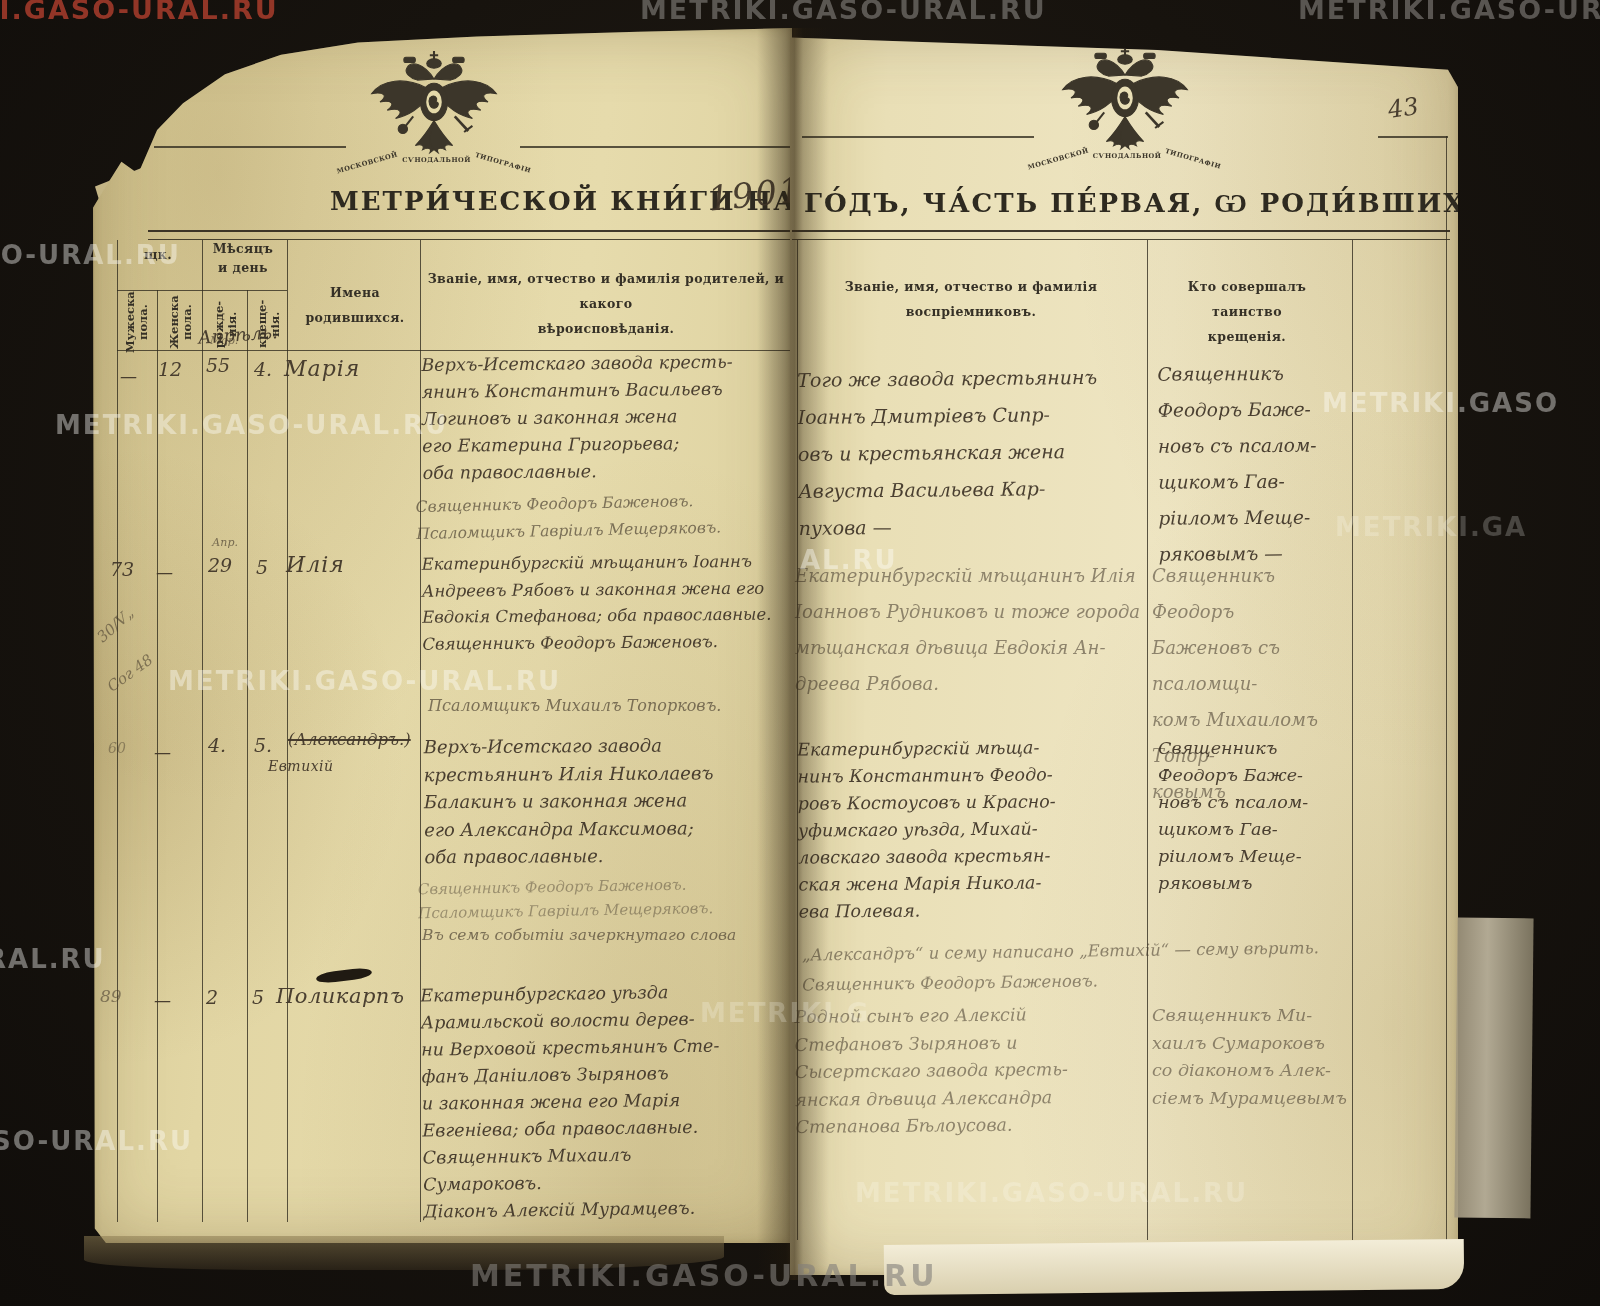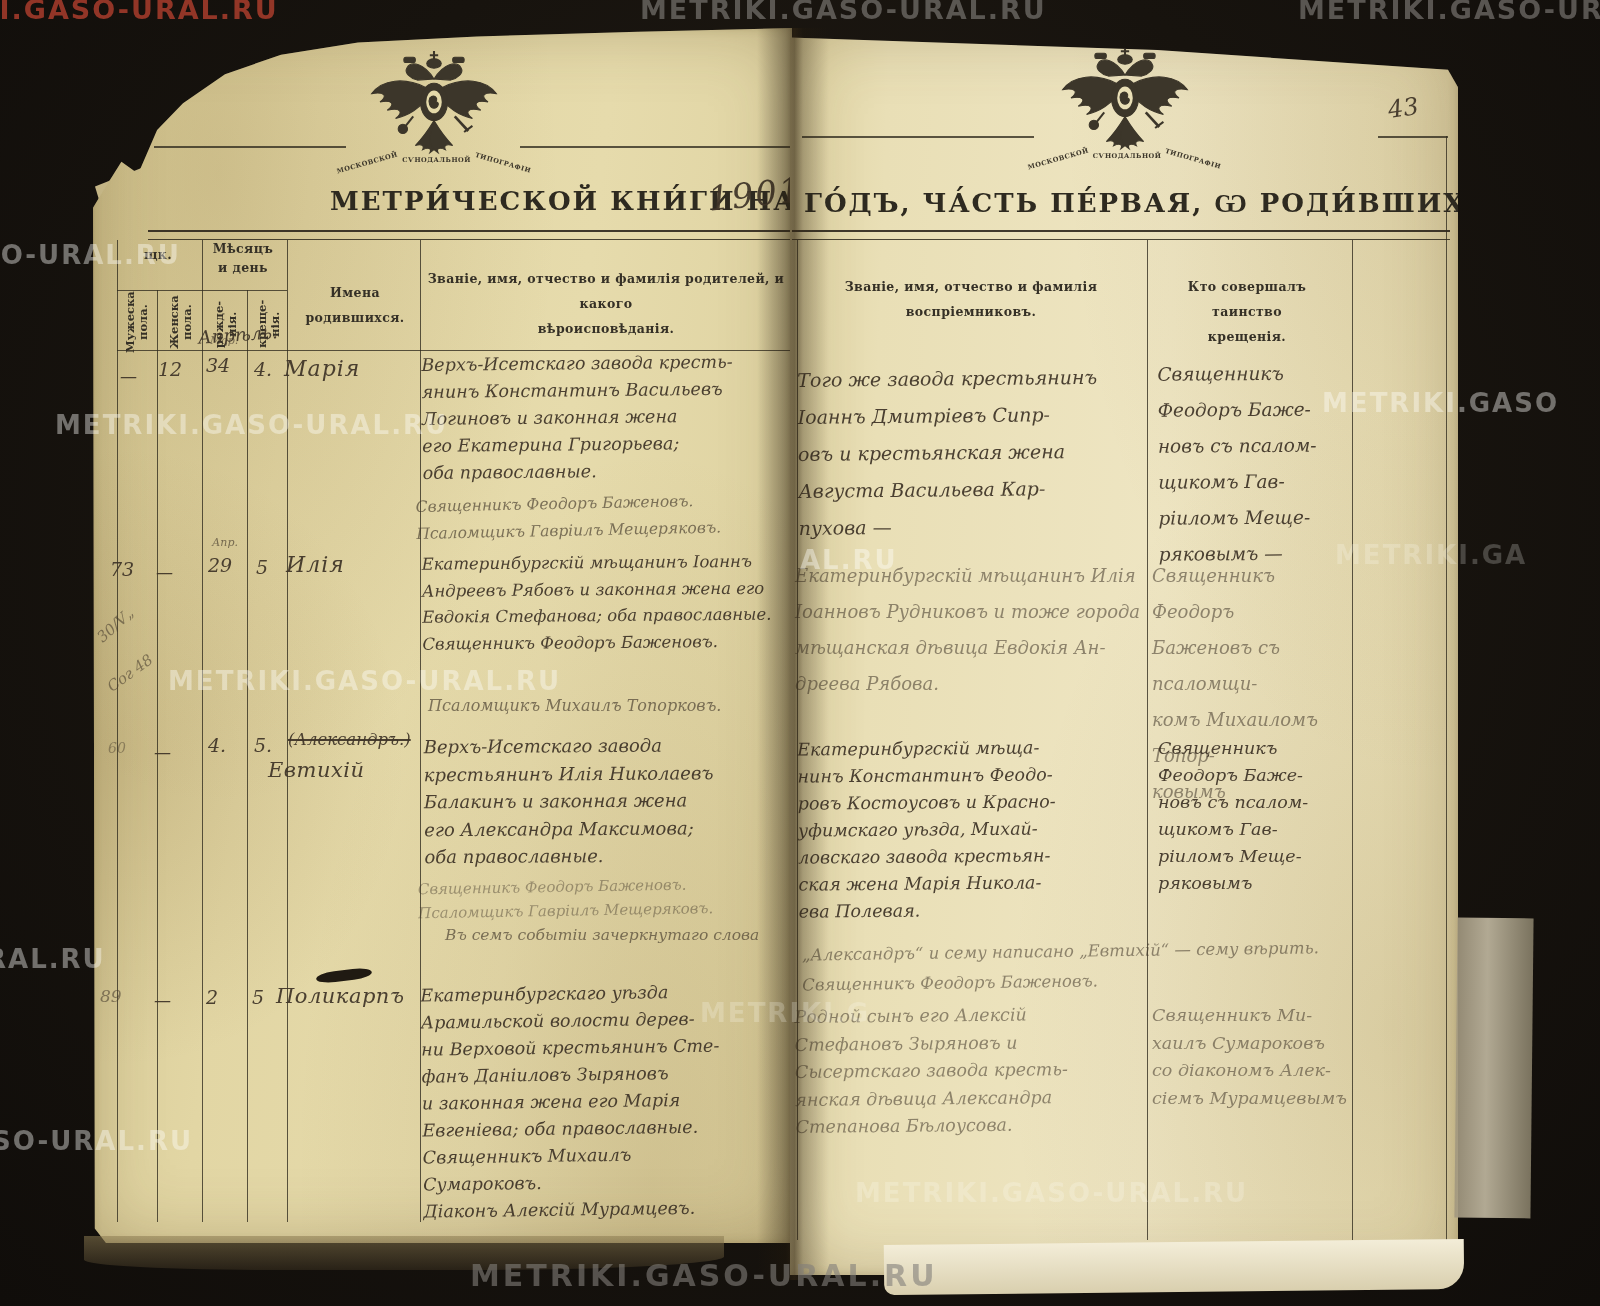--- a/index.html
+++ b/index.html
@@ -135,21 +135,21 @@
     <div class="print colhead" style="left:200px;top:252px;width:126px;">Имена родившихся.</div>
     <div class="print colhead" style="left:335px;top:238px;width:358px;">Званіе, имя, отчество и фамилія родителей, и какого
 вѣроисповѣданія.</div>
 
     <div class="hw" style="left:106px;top:296px;font-size:18px;transform:rotate(-4deg);">Апрѣль.</div>
 
     <div>
       <div class="hw" style="left:28px;top:338px;font-size:17px;">—</div>
       <div class="hw" style="left:66px;top:330px;font-size:19px;">12</div>
       <div class="hw faded" style="left:118px;top:306px;font-size:11px;">Мар.</div>
-      <div class="hw" style="left:114px;top:326px;font-size:19px;">34</div>
+      <div class="hw" style="left:114px;top:326px;font-size:19px;">55</div>
       <div class="hw" style="left:162px;top:330px;font-size:19px;">4.</div>
       <div class="hw" style="left:192px;top:328px;font-size:22px;letter-spacing:1px;">Марія</div>
       <div class="hw pre" style="left:330px;top:322px;width:366px;font-size:17.5px;line-height:27px;transform:rotate(-.6deg);">Верхъ-Исетскаго завода кресть-
 янинъ Константинъ Васильевъ
 Логиновъ и законная жена
 его Екатерина Григорьева;
 оба православные.</div>
       <div class="hw pre faded" style="left:324px;top:462px;width:372px;font-size:15.5px;line-height:27px;transform:rotate(-1.2deg);">Священникъ Феодоръ Баженовъ.
 Псаломщикъ Гавріилъ Мещеряковъ.</div>
     </div>
@@ -169,29 +169,29 @@
 Священникъ Феодоръ Баженовъ.</div>
       <div class="hw faded" style="left:336px;top:668px;font-size:16px;">Псаломщикъ Михаилъ Топорковъ.</div>
     </div>
 
     <div>
       <div class="hw faded2" style="left:16px;top:712px;font-size:14px;">60</div>
       <div class="hw" style="left:62px;top:714px;font-size:17px;">—</div>
       <div class="hw" style="left:116px;top:706px;font-size:19px;">4.</div>
       <div class="hw" style="left:162px;top:706px;font-size:19px;">5.</div>
       <div class="hw struck" style="left:196px;top:702px;font-size:16.5px;">(Александръ.)</div>
-      <div class="hw" style="left:176px;top:730px;font-size:21px;letter-spacing:.5px;">Евтихій</div>
+      <div class="hw" style="left:176px;top:730px;font-size:14px;letter-spacing:.5px;">Евтихій</div>
       <div class="hw pre" style="left:332px;top:704px;width:362px;font-size:18px;line-height:27.5px;transform:rotate(-.4deg);">Верхъ-Исетскаго завода
 крестьянинъ Илія Николаевъ
 Балакинъ и законная жена
 его Александра Максимова;
 оба православные.</div>
       <div class="hw pre faded2" style="left:326px;top:846px;width:372px;font-size:15px;line-height:24px;transform:rotate(-1deg);">Священникъ Феодоръ Баженовъ.
 Псаломщикъ Гавріилъ Мещеряковъ.</div>
-      <div class="hw faded" style="left:330px;top:898px;font-size:15.5px;padding-left:23px;">Въ семъ событіи зачеркнутаго слова</div>
+      <div class="hw faded" style="left:330px;top:898px;font-size:15.5px;">Въ семъ событіи зачеркнутаго слова</div>
     </div>
 
     <div>
       <div class="hw faded3" style="left:8px;top:958px;font-size:17px;">89</div>
       <div class="hw" style="left:62px;top:962px;font-size:17px;">—</div>
       <div class="hw" style="left:114px;top:958px;font-size:19px;">2</div>
       <div class="hw" style="left:160px;top:958px;font-size:19px;">5</div>
       <div class="blot" style="left:224px;top:942px;width:56px;height:11px;transform:rotate(-7deg);"></div>
       <div class="hw" style="left:184px;top:956px;font-size:21px;letter-spacing:.5px;">Поликарпъ</div>
       <div class="hw pre" style="left:330px;top:952px;width:370px;font-size:17.5px;line-height:27px;transform:rotate(-.8deg);">Екатеринбургскаго уѣзда
@@ -318,21 +318,21 @@
   <div class="edge-right"></div>
   <div class="bottom-curl"></div>
 
   <div class="wm wm-red" style="left:-128px;top:-6px;">METRIKI.GASO-URAL.RU</div>
   <div class="wm wm-gray" style="left:640px;top:-6px;">METRIKI.GASO-URAL.RU</div>
   <div class="wm wm-gray" style="left:1298px;top:-6px;">METRIKI.GASO-URAL.RU</div>
   <div class="wm wm-pale" style="left:-20px;top:240px;">SO-URAL.RU</div>
   <div class="wm wm-pale" style="left:55px;top:410px;">METRIKI.GASO-URAL.RU</div>
   <div class="wm wm-pale" style="left:1322px;top:388px;">METRIKI.GASO</div>
   <div class="wm wm-pale" style="left:800px;top:545px;">AL.RU</div>
-  <div class="wm wm-pale2" style="left:1335px;top:540px;">METRIKI.GA</div>
+  <div class="wm wm-pale2" style="left:1335px;top:512px;">METRIKI.GA</div>
   <div class="wm wm-pale" style="left:168px;top:666px;">METRIKI.GASO-URAL.RU</div>
   <div class="wm wm-pale2" style="left:700px;top:998px;">METRIKI.G</div>
   <div class="wm wm-pale" style="left:-14px;top:944px;">RAL.RU</div>
   <div class="wm wm-pale" style="left:-30px;top:1126px;">ASO-URAL.RU</div>
   <div class="wm wm-pale2" style="left:855px;top:1178px;">METRIKI.GASO-URAL.RU</div>
   <div class="wm wm-grayL" style="left:470px;top:1258px;">METRIKI.GASO-URAL.RU</div>
 
 </div>
 
 </body></html>

